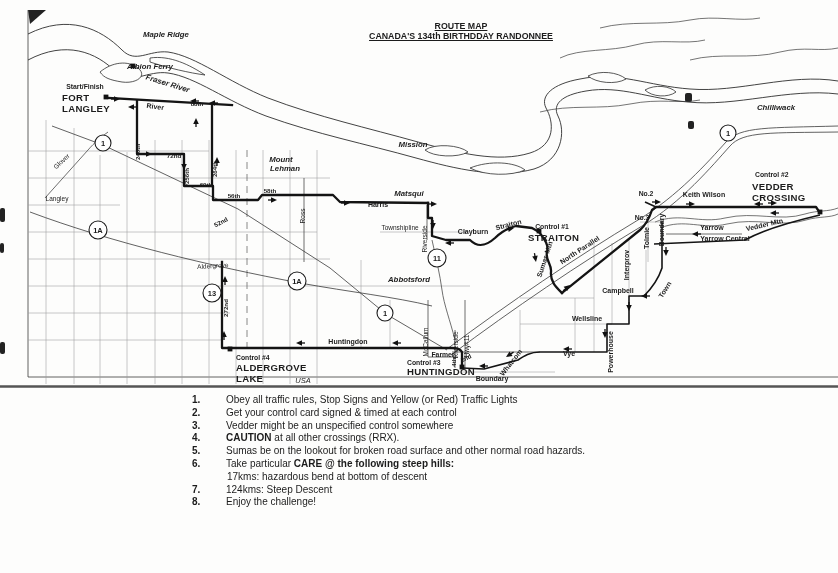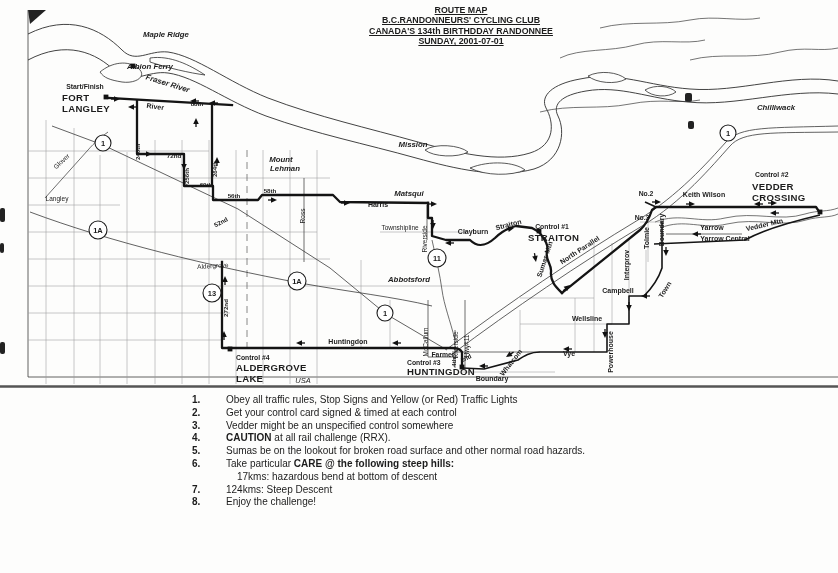--- a/index.html
+++ b/index.html
@@ -27,30 +27,30 @@
   .grid{stroke:#9c9c9c;stroke-width:.55;fill:none;}
   .road{stroke:#4a4a4a;stroke-width:.8;fill:none;}
   .fw{stroke:#3a3a3a;stroke-width:.8;fill:none;}
   .rail{stroke:#6a6a6a;stroke-width:.8;stroke-dasharray:7 5;fill:none;}
   .rt{stroke:#141414;stroke-width:2.3;fill:none;stroke-linejoin:round;stroke-linecap:square;}
   .rt2{stroke:#141414;stroke-width:1.6;fill:none;stroke-linejoin:round;}
   .bord{stroke:#3a3a3a;stroke-width:.8;}
   .bord2{stroke:#555;stroke-width:2.6;}
   .mark{fill:#222;stroke:none;}
   
-  .title-block{position:absolute;left:311px;top:5px;width:300px;text-align:center;
+  .title-block{position:absolute;left:311px;top:21px;width:300px;text-align:center;
                font-size:8.8px;font-weight:bold;line-height:10.4px;}
   .title-block div{text-decoration:underline;}
   
   .notes{position:absolute;left:188px;top:394px;width:648px;font-size:10px;line-height:12.8px;}
   .notes-heading{font-weight:bold;font-size:10.5px;line-height:14px;}
   .note-row{display:flex;}
   .note-num{flex:0 0 38px;font-weight:bold;padding-left:4px;box-sizing:border-box;}
   .note-text{flex:1;}
-  .note-sub{margin-left:49px;}
+  .note-sub{margin-left:39px;}
   .b{font-weight:bold;}
   .u{}
 </style>
 </head>
 <body>
 
 <div class="page">
 
   <svg width="838" height="395" viewBox="0 0 838 395">
 
@@ -400,42 +400,40 @@
         <text x="270" y="193" class="ml st" text-anchor="middle">58th</text>
         <text x="222" y="224" class="ml st" text-anchor="middle" transform="rotate(-28 222 224)">52nd</text>
         <text x="228" y="308" class="ml st" text-anchor="middle" transform="rotate(-90 228 308)">272nd</text>
         <text x="467" y="360" class="ml st" text-anchor="middle" transform="rotate(-25 467 360)">2nd</text>
         <text x="456" y="362" class="ml st" text-anchor="middle" transform="rotate(-90 456 362)">4th</text>
       </g>
   </svg>
 
   <div class="title-block">
     <div>ROUTE MAP</div>
-    <div>B.C.RANDONNEURS' CYCLING CLUB</div>
     <div>CANADA'S 134th BIRTHDDAY RANDONNEE</div>
-    <div>SUNDAY, 2001-07-01</div>
   </div>
 
   <div class="notes">
     <div id="notes-list">
         <div class="note-row">
           <span class="note-num">1.</span>
           <span class="note-text"><span>Obey all traffic rules, Stop Signs and Yellow (or Red) Traffic Lights</span></span>
         </div>
         <div class="note-row">
           <span class="note-num">2.</span>
           <span class="note-text"><span>Get your control card signed &amp; timed at each control</span></span>
         </div>
         <div class="note-row">
           <span class="note-num">3.</span>
           <span class="note-text"><span>Vedder </span><span class="u">might</span><span> be an unspecified control somewhere</span></span>
         </div>
         <div class="note-row">
           <span class="note-num">4.</span>
-          <span class="note-text"><span class="b">CAUTION</span><span> at all rail challenge (RRX).</span></span>
+          <span class="note-text"><span class="b">CAUTION</span><span> at all other crossings (RRX).</span></span>
         </div>
         <div class="note-row">
           <span class="note-num">5.</span>
           <span class="note-text"><span>Sumas be on the lookout for broken road surface and other normal road hazards.</span></span>
         </div>
         <div class="note-row">
           <span class="note-num">6.</span>
           <span class="note-text"><span>Take particular </span><span class="b">CARE @ the following steep hills:</span></span>
         </div>
         <div class="note-sub">17kms: hazardous bend at bottom of descent</div>

